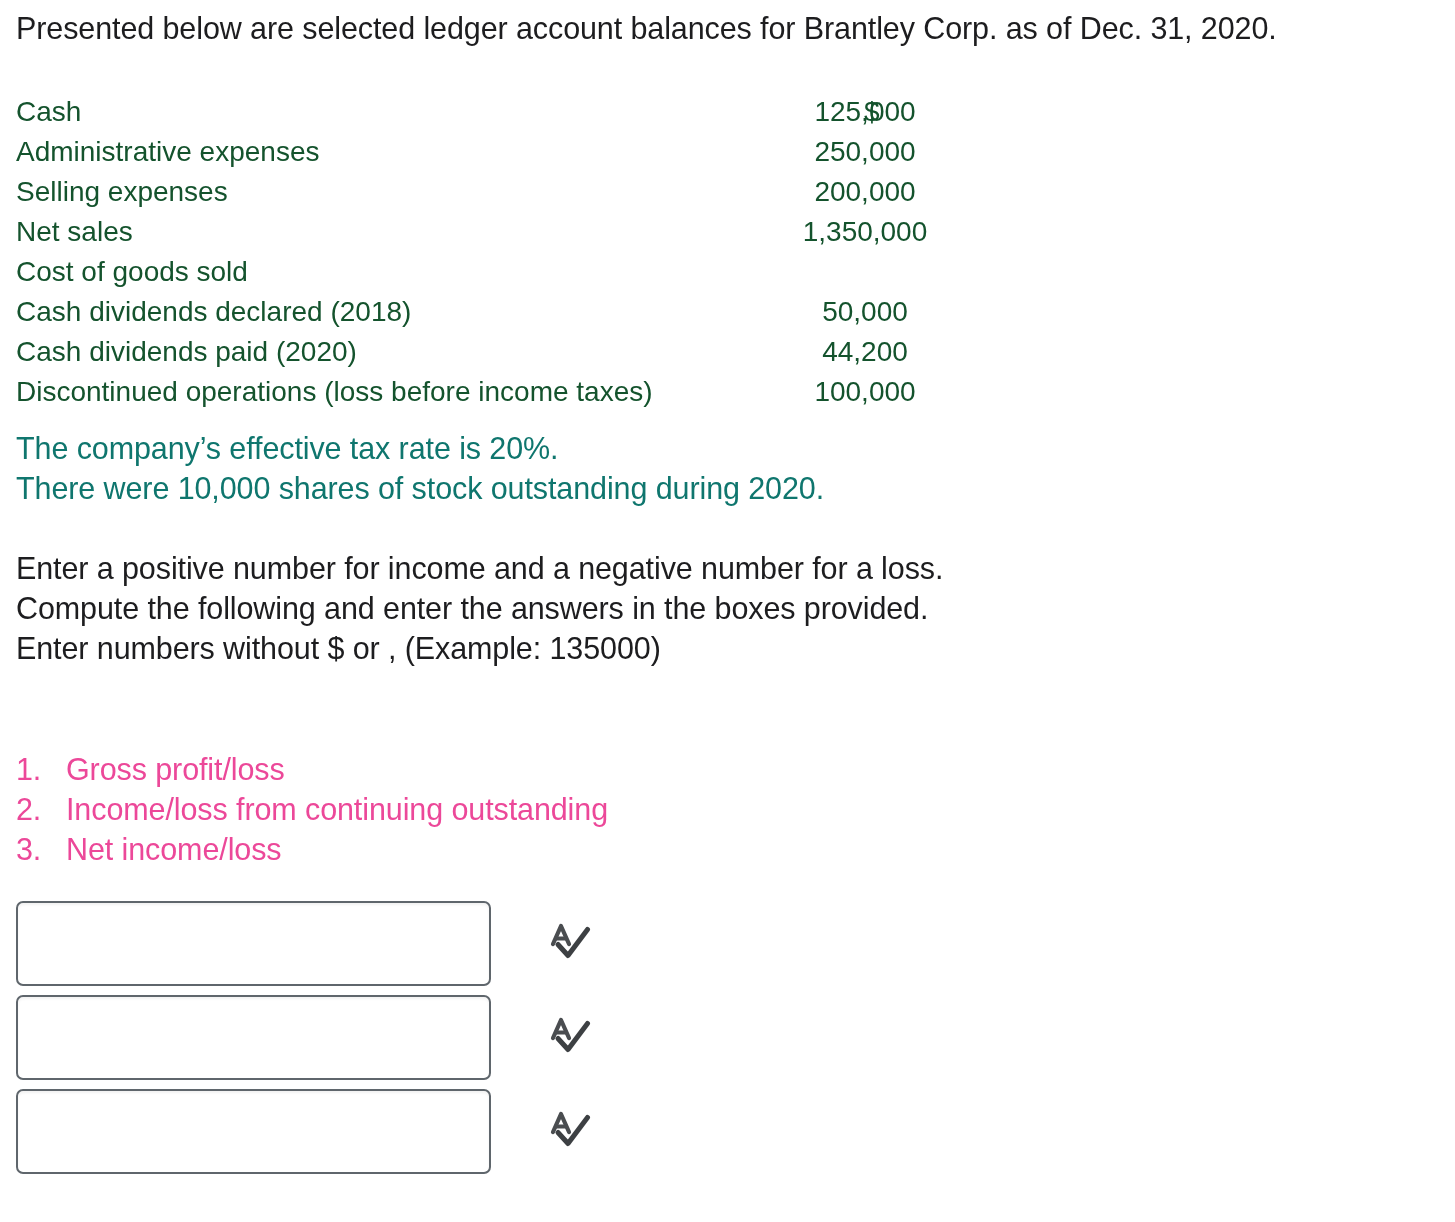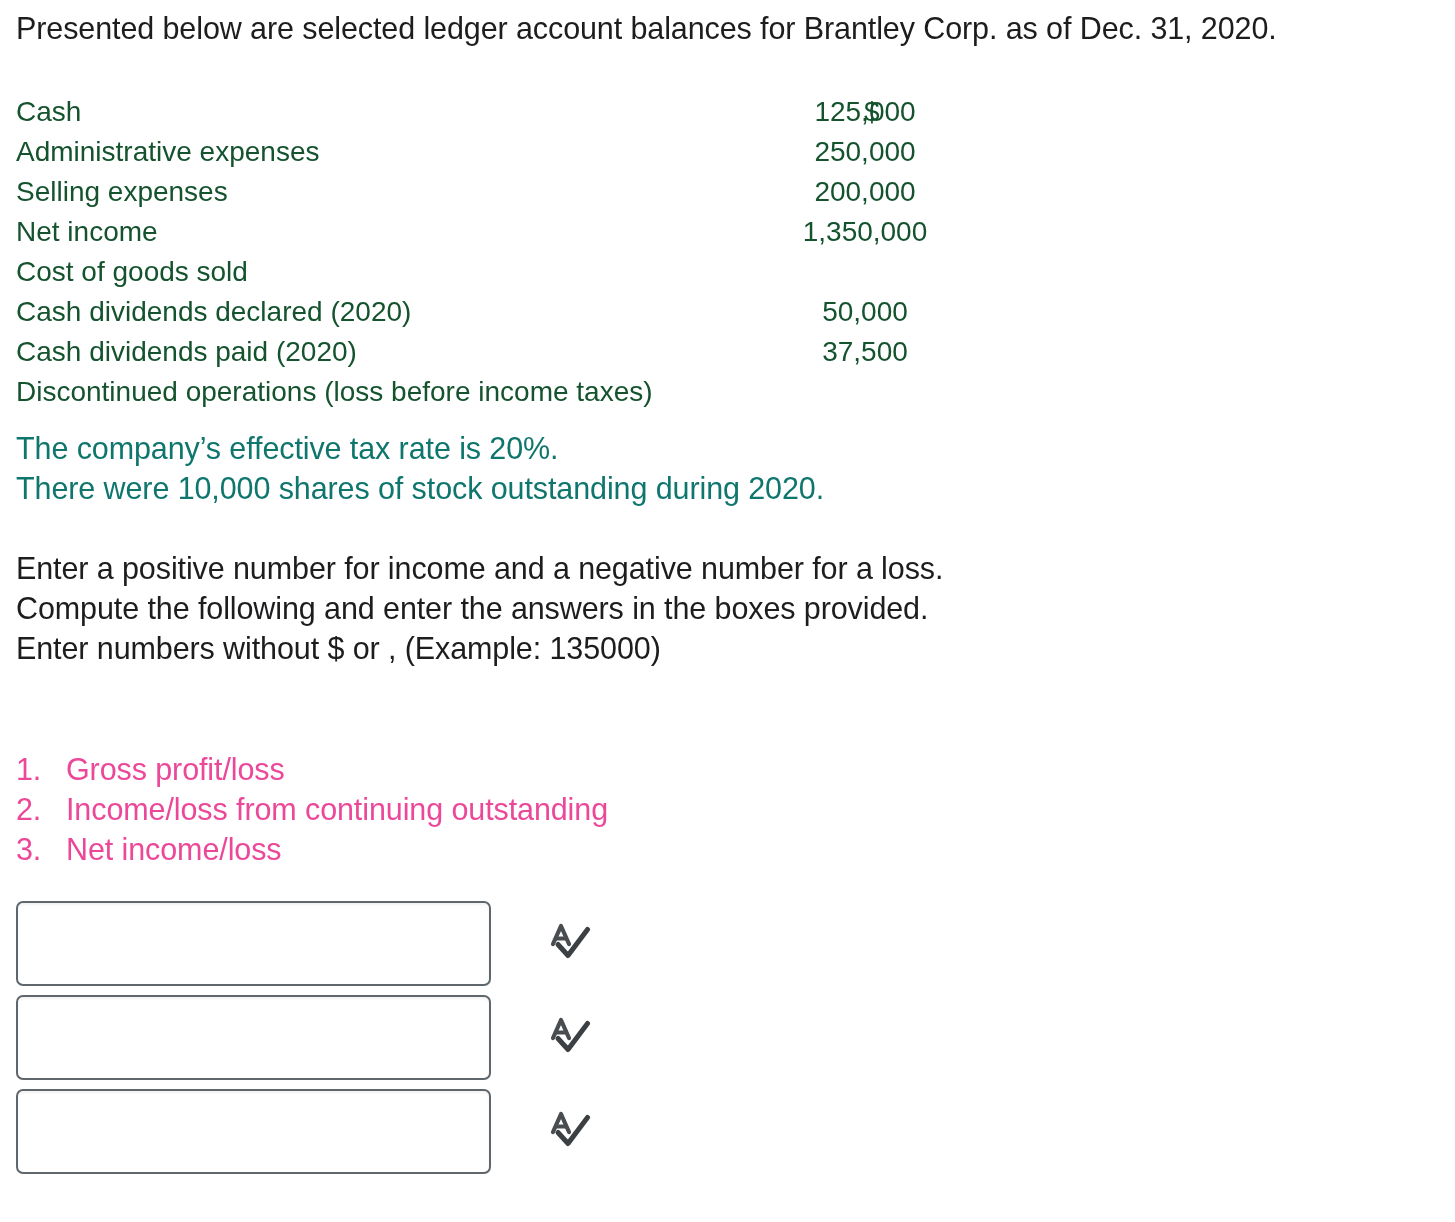--- a/index.html
+++ b/index.html
@@ -183,36 +183,37 @@
     </div>
     <div class="ledger-row">
       <span class="ledger-label">Administrative expenses</span>
       <span class="ledger-amount">250,000</span>
     </div>
     <div class="ledger-row">
       <span class="ledger-label">Selling expenses</span>
       <span class="ledger-amount">200,000</span>
     </div>
     <div class="ledger-row">
-      <span class="ledger-label">Net income</span>
+      <span class="ledger-label">Net sales</span>
       <span class="ledger-amount">1,350,000</span>
     </div>
     <div class="ledger-row">
       <span class="ledger-label">Cost of goods sold</span>
     </div>
     <div class="ledger-row">
-      <span class="ledger-label">Cash dividends declared (2020)</span>
+      <span class="ledger-label">Cash dividends declared (2018)</span>
       <span class="ledger-amount">50,000</span>
     </div>
     <div class="ledger-row">
       <span class="ledger-label">Cash dividends paid (2020)</span>
-      <span class="ledger-amount">37,500</span>
+      <span class="ledger-amount">44,200</span>
     </div>
     <div class="ledger-row">
       <span class="ledger-label">Discontinued operations (loss before income taxes)</span>
+      <span class="ledger-amount">100,000</span>
     </div>
   </div>
 
   <div class="notes">
     <div>The company’s effective tax rate is 20%.</div>
     <div>There were 10,000 shares of stock outstanding during 2020.</div>
   </div>
 
   <div class="instructions">
     <div>Enter a positive number for income and a negative number for a loss.</div>

